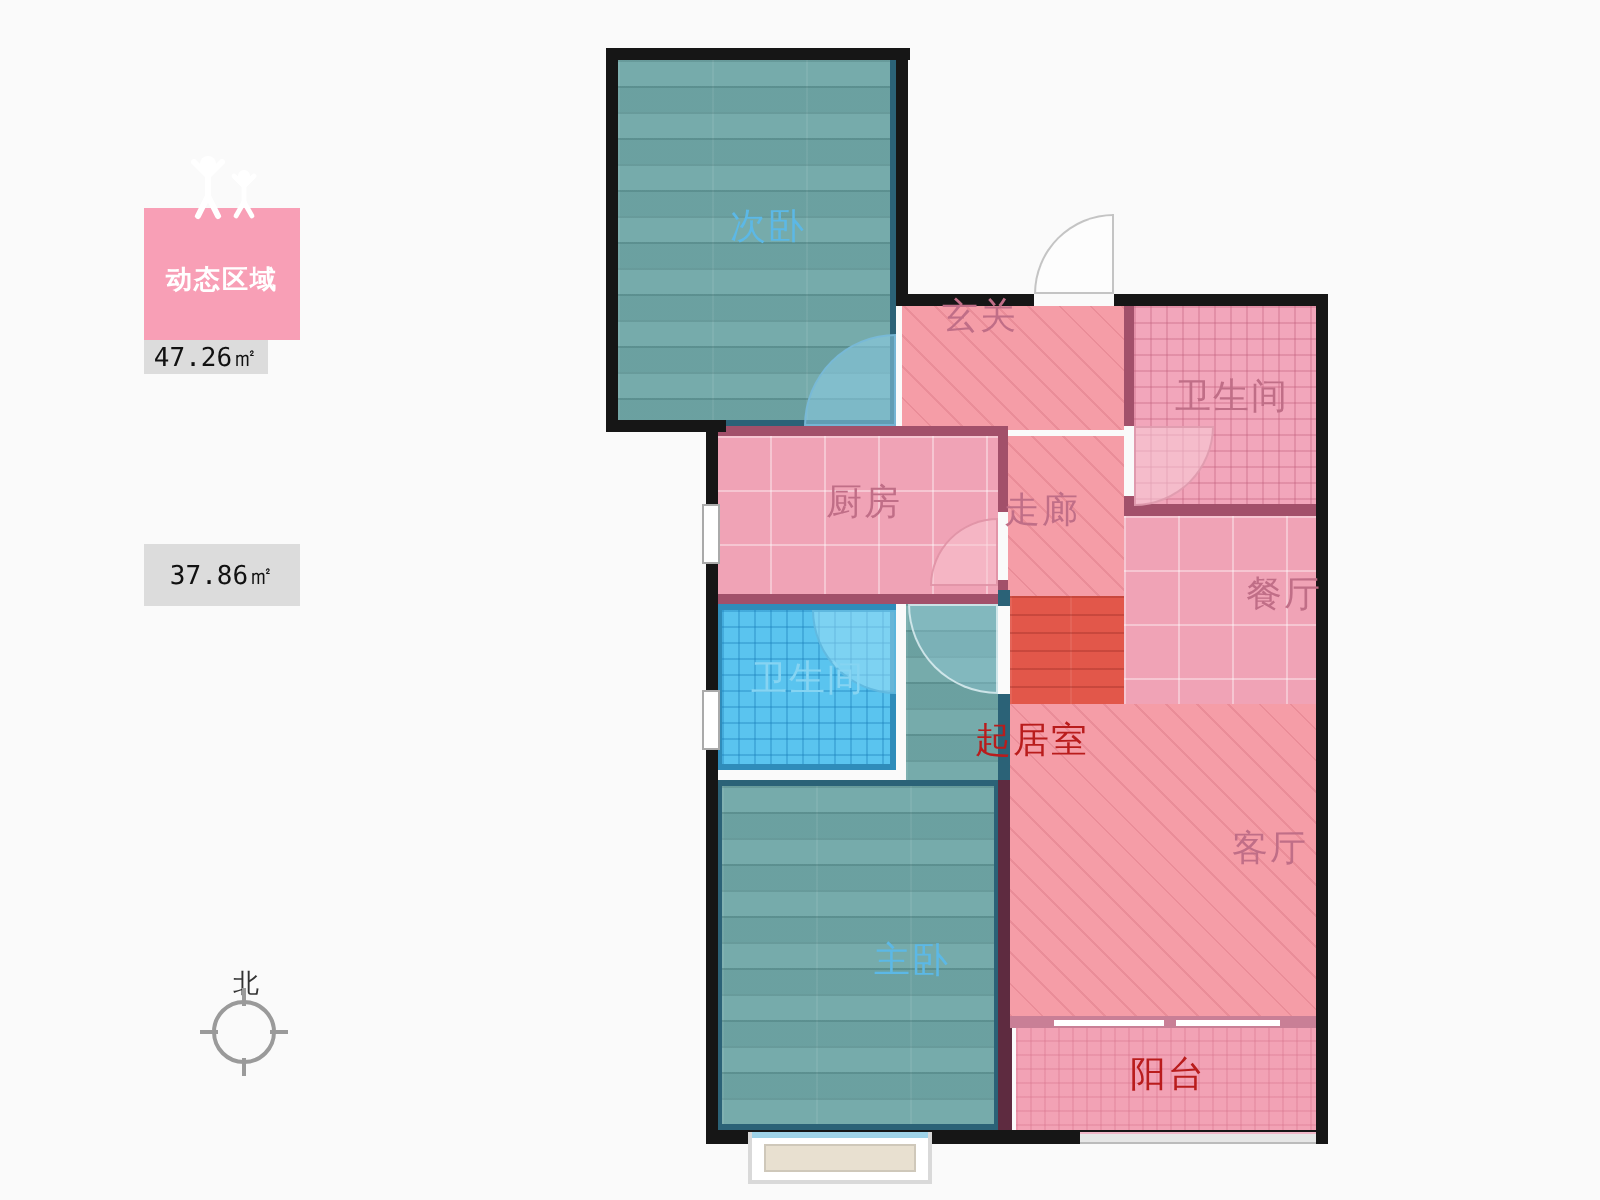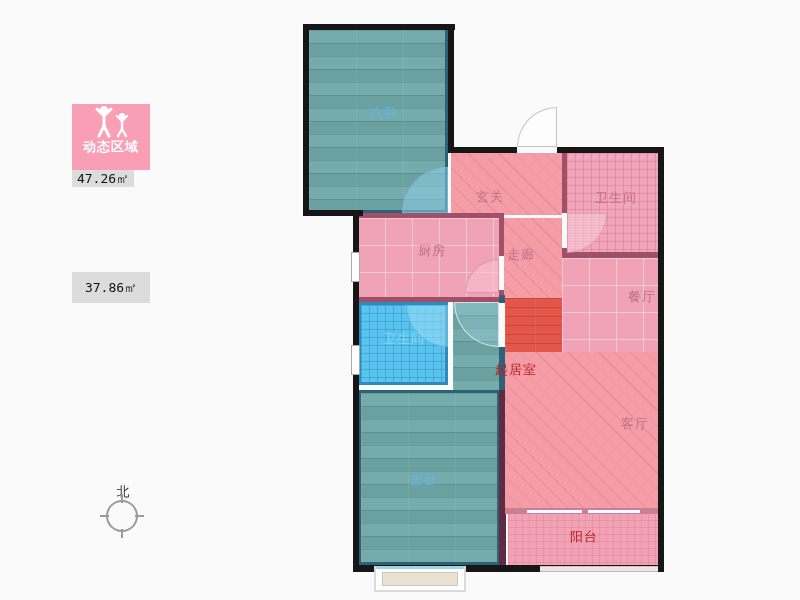--- a/index.html
+++ b/index.html
@@ -58,28 +58,28 @@
   .wall-sep{background:#c97f96;}
   .win{background:#ffffff;border:1px solid #aaaaaa;}
 
   
   .arc{border:1px solid rgba(120,185,215,.9);}
   .arc-tl{border-radius:100% 0 0 0;}
   .arc-br{border-radius:0 0 100% 0;}
   .arc-bl{border-radius:0 0 0 100%;}
 
   
-  .rlabel{position:absolute;transform:translate(-50%,-50%);font-size:13px;letter-spacing:1px;white-space:nowrap;}
+  .rlabel{position:absolute;transform:translate(-50%,-50%);font-size:18px;letter-spacing:1px;white-space:nowrap;}
   .lab-blue{color:#5cb8e6;}
   .lab-lblue{color:#86d4f2;}
   .lab-pink{color:#c06e87;}
   .lab-pink2{color:#b91c1c;}
 
   
-  .legend-card{display:flex;flex-direction:column;align-items:center;justify-content:space-between;padding-bottom:21px;}
+  .legend-card{display:flex;flex-direction:column;align-items:center;justify-content:flex-end;padding-bottom:21px;gap:21px;}
   .legend-label{color:#ffffff;font-size:13px;font-weight:bold;letter-spacing:1px;}
   .legend-strip{background:#dcdcdc;display:flex;align-items:center;justify-content:center;
     font-family:"DejaVu Sans Mono",monospace;font-size:13px;color:#111111;}
   .legend-icon{flex:1;display:flex;align-items:center;justify-content:center;width:100%;}
 
   
   .compass-circle{border:2px solid #9a9a9a;border-radius:50%;background:transparent;}
   .compass-tick{background:#9a9a9a;}
   .compass-label{color:#333333;font-size:13px;transform:translateX(-50%);}
 </style>
@@ -145,29 +145,29 @@
   <div class="abs" style="left:540px;top:566px;width:118px;height:6px;background:#e6e6e6;border-top:1px solid #f0b7c8;border-bottom:1px solid #bbbbbb;"></div>
 
   <div class="abs arc arc-tl" style="left:517px;top:107px;width:40px;height:40px;background:#fdfdfd;border-color:#c4c4c4;"></div>
   <div class="abs arc arc-tl" style="left:402px;top:167px;width:46px;height:46px;background:rgba(141,205,231,.55);"></div>
   <div class="abs arc arc-tl" style="left:465px;top:259px;width:34px;height:34px;background:rgba(250,200,210,.5);border-color:rgba(220,140,160,.8);"></div>
   <div class="abs arc arc-br" style="left:567px;top:213px;width:40px;height:40px;background:rgba(248,206,217,.55);border-color:rgba(220,150,170,.8);"></div>
   <div class="abs arc arc-bl" style="left:406px;top:305px;width:42px;height:42px;background:rgba(160,224,246,.5);border-color:rgba(90,180,220,.8);"></div>
   <div class="abs arc arc-bl" style="left:454px;top:302px;width:45px;height:45px;background:rgba(150,205,220,.38);border-color:rgba(240,250,252,.7);"></div>
 
   <span class="rlabel lab-blue" style="left:384px;top:113px;">次卧</span>
-  <span class="rlabel lab-pink" style="left:490px;top:158px;margin-top:39px;">玄关</span>
+  <span class="rlabel lab-pink" style="left:490px;top:158px;">玄关</span>
   <span class="rlabel lab-pink" style="left:616px;top:198px;">卫生间</span>
   <span class="rlabel lab-pink" style="left:432px;top:251px;">厨房</span>
   <span class="rlabel lab-pink" style="left:521px;top:255px;">走廊</span>
   <span class="rlabel lab-pink" style="left:642px;top:297px;">餐厅</span>
   <span class="rlabel lab-lblue" style="left:404px;top:339px;">卫生间</span>
   <span class="rlabel lab-pink2" style="left:516px;top:370px;">起居室</span>
   <span class="rlabel lab-pink" style="left:635px;top:424px;font-family:Liberation Mono, monospace;">客厅</span>
-  <span class="rlabel lab-blue" style="left:424px;top:480px;">主卧</span>
+  <span class="rlabel lab-blue" style="left:456px;top:480px;">主卧</span>
   <span class="rlabel lab-pink2" style="left:584px;top:537px;">阳台</span>
 
   <div class="abs legend-card" style="left:72px;top:104px;width:78px;height:66px;background:#f89fb6;">
     <span class="legend-icon">
       <svg width="44" height="34" viewBox="0 0 44 34">
         <g stroke="#ffffff" stroke-width="3" stroke-linecap="round" fill="none">
           <line x1="15" y1="12" x2="15" y2="22"></line>
           <line x1="15" y1="12" x2="8" y2="5"></line>
           <line x1="15" y1="12" x2="22" y2="5"></line>
           <line x1="15" y1="22" x2="10" y2="32"></line>

